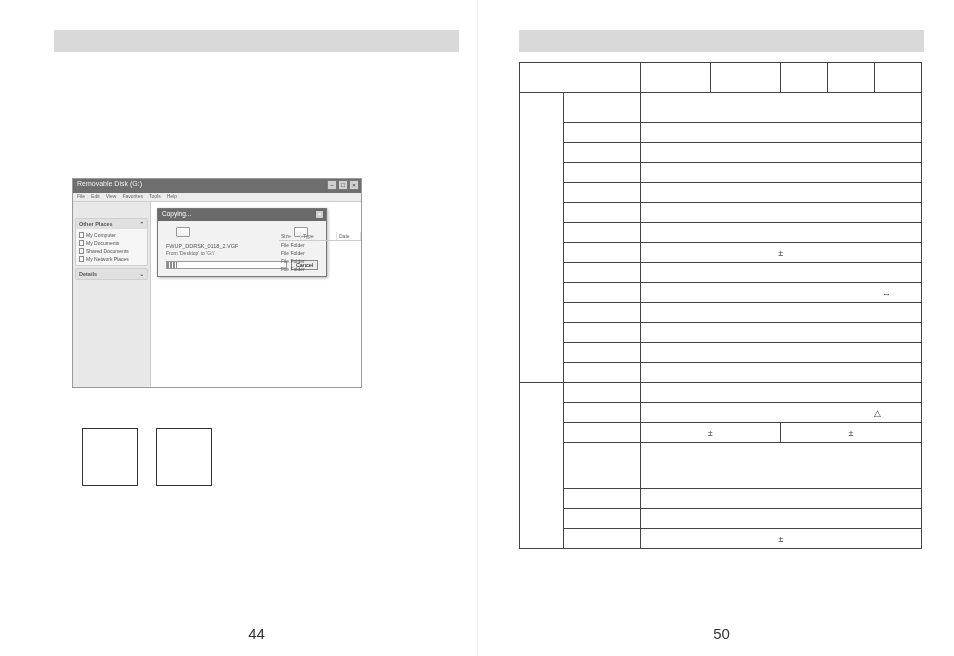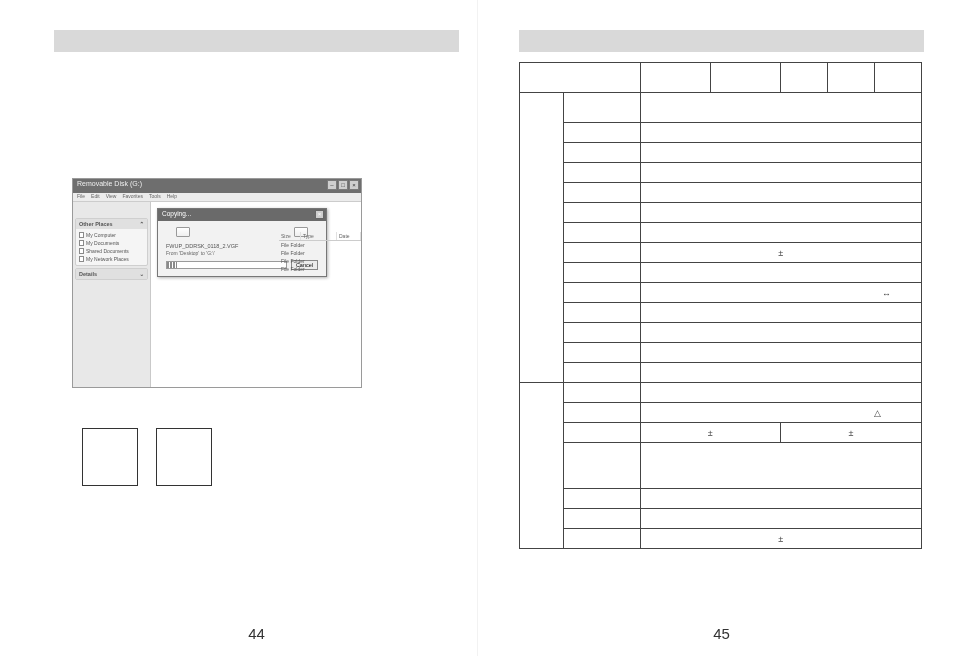--- a/index.html
+++ b/index.html
@@ -254,15 +254,15 @@
             <td></td>
             <td colspan="5"></td>
           </tr>
       <tr>
             <td></td>
             <td colspan="5" class="sym">±</td>
           </tr>
     </tbody>
       </table>
 
-    <div class="page-number">45</div>
+    <div class="page-number">50</div>
   </div>
 </div>
 
 </body></html>

